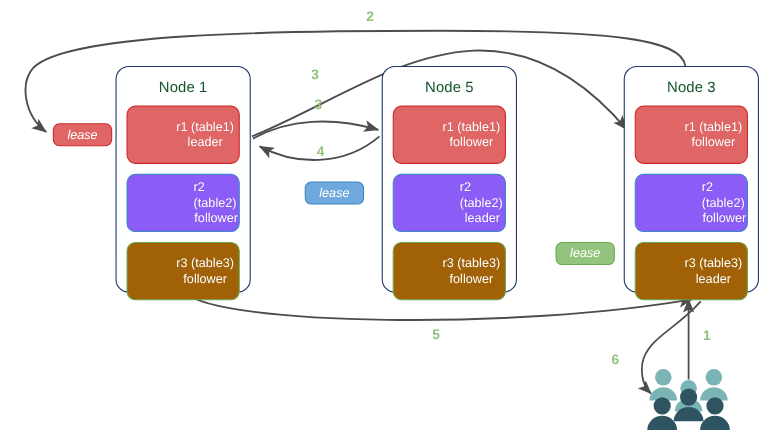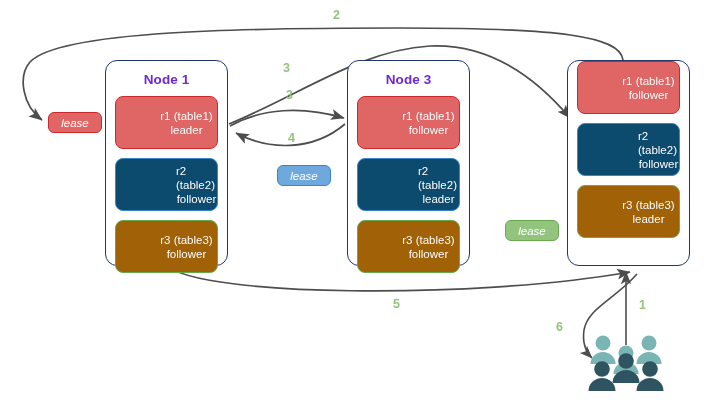--- a/index.html
+++ b/index.html
@@ -30,22 +30,22 @@
     position: absolute;
     box-sizing: border-box;
     border: 1.6px solid #20376b;
     border-radius: 12px;
     background: #ffffff;
     z-index: 3;
   }
   .node-title {
     text-align: center;
     font-size: 13.5px;
-    font-weight: bold;
-    color: #6d28d9;
+    font-weight: normal;
+    color: #14532d;
     margin-top: 11px;
     margin-bottom: 9px;
     letter-spacing: 0.1px;
   }
   .replica {
     box-sizing: border-box;
     margin: 0 auto 9px auto;
     width: 103px;
     height: 53px;
     border-radius: 8px;
@@ -53,21 +53,21 @@
     flex-direction: column;
     align-items: center;
     justify-content: center;
     color: #ffffff;
     font-size: 11.5px;
     line-height: 14px;
     text-shadow: 0 0 1px rgba(0,0,0,0.12);
   }
   .replica .l1, .replica .l2 { display: block; margin-left: 40px; }
   .rep-red   { background: #e06666; border: 1.6px solid #cc2a2a; }
-  .rep-blue  { background: #0c4a6e; border: 1.6px solid #3d85c6; padding-left: 20px; }
+  .rep-blue  { background: #8b5cf6; border: 1.6px solid #3d85c6; padding-left: 20px; }
   .rep-green { background: #a16207; border: 1.6px solid #6aa84f; }
 
   .lease {
     position: absolute;
     box-sizing: border-box;
     border-radius: 6px;
     display: flex;
     align-items: center;
     justify-content: center;
     color: #ffffff;
@@ -148,36 +148,37 @@
       <span class="l1">r2 (table2)</span>
       <span class="l2">follower</span>
     </div>
     <div class="replica rep-green">
       <span class="l1">r3 (table3)</span>
       <span class="l2">follower</span>
     </div>
   </div>
 
   <div class="node" style="left:347px; top:60px; width:123px; height:206px;">
-    <div class="node-title">Node 3</div>
+    <div class="node-title">Node 5</div>
     <div class="replica rep-red">
       <span class="l1">r1 (table1)</span>
       <span class="l2">follower</span>
     </div>
     <div class="replica rep-blue">
       <span class="l1">r2 (table2)</span>
       <span class="l2">leader</span>
     </div>
     <div class="replica rep-green">
       <span class="l1">r3 (table3)</span>
       <span class="l2">follower</span>
     </div>
   </div>
 
   <div class="node" style="left:567px; top:60px; width:123px; height:206px;">
+    <div class="node-title">Node 3</div>
     <div class="replica rep-red">
       <span class="l1">r1 (table1)</span>
       <span class="l2">follower</span>
     </div>
     <div class="replica rep-blue">
       <span class="l1">r2 (table2)</span>
       <span class="l2">follower</span>
     </div>
     <div class="replica rep-green">
       <span class="l1">r3 (table3)</span>

